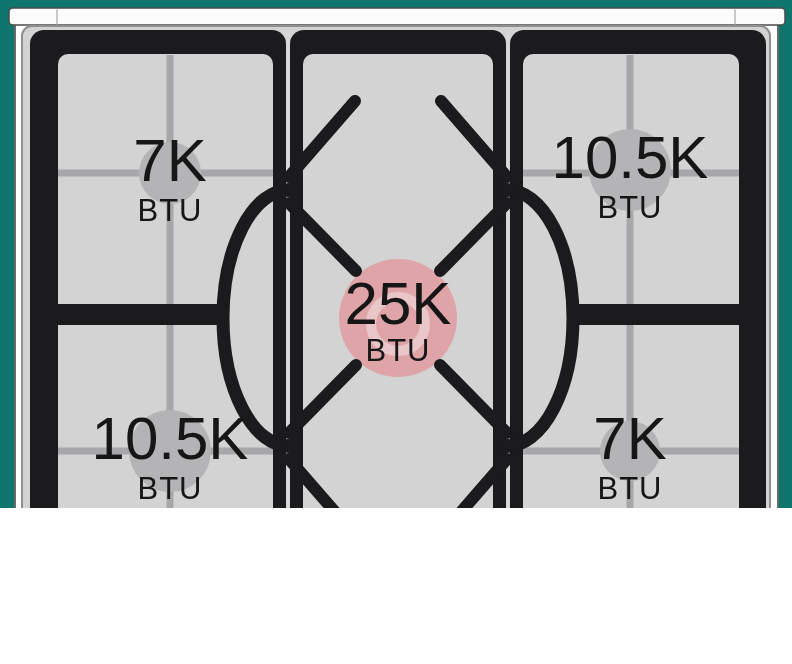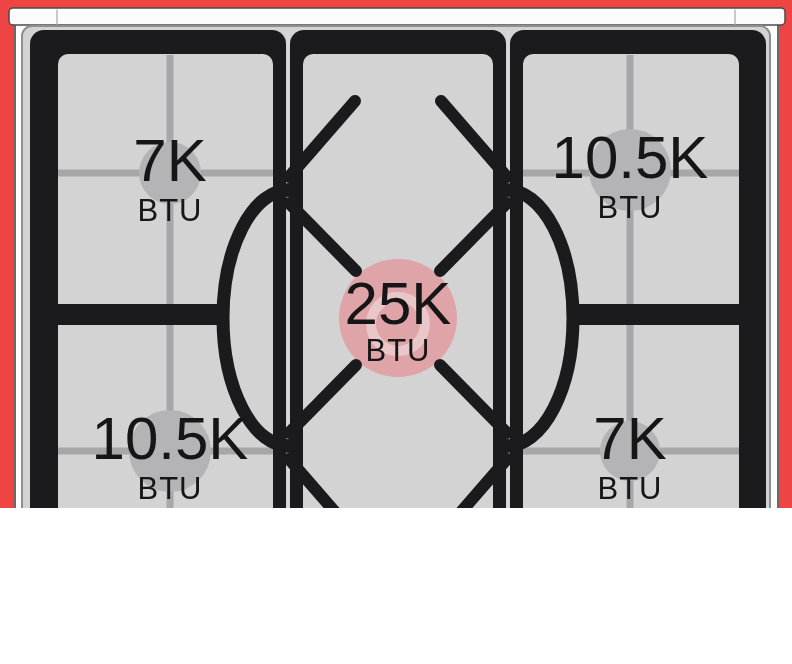--- a/index.html
+++ b/index.html
@@ -5,21 +5,21 @@
   html, body {
     margin: 0;
     padding: 0;
     background: #ffffff;
     font-family: "Liberation Sans", sans-serif;
   }
   .stage {
     position: relative;
     width: 792px;
     height: 508px;
-    background: #ef4444;
+    background: #0f766e;
     overflow: hidden;
   }
   svg { display: block; }
   text {
     font-family: "Liberation Sans", "DejaVu Sans", sans-serif;
     fill: #161616;
   }
   .num  { font-size: 60px; letter-spacing: 0px; }
   .num-c{ font-size: 60px; }
   .unit { font-size: 31px; letter-spacing: 1px; }

